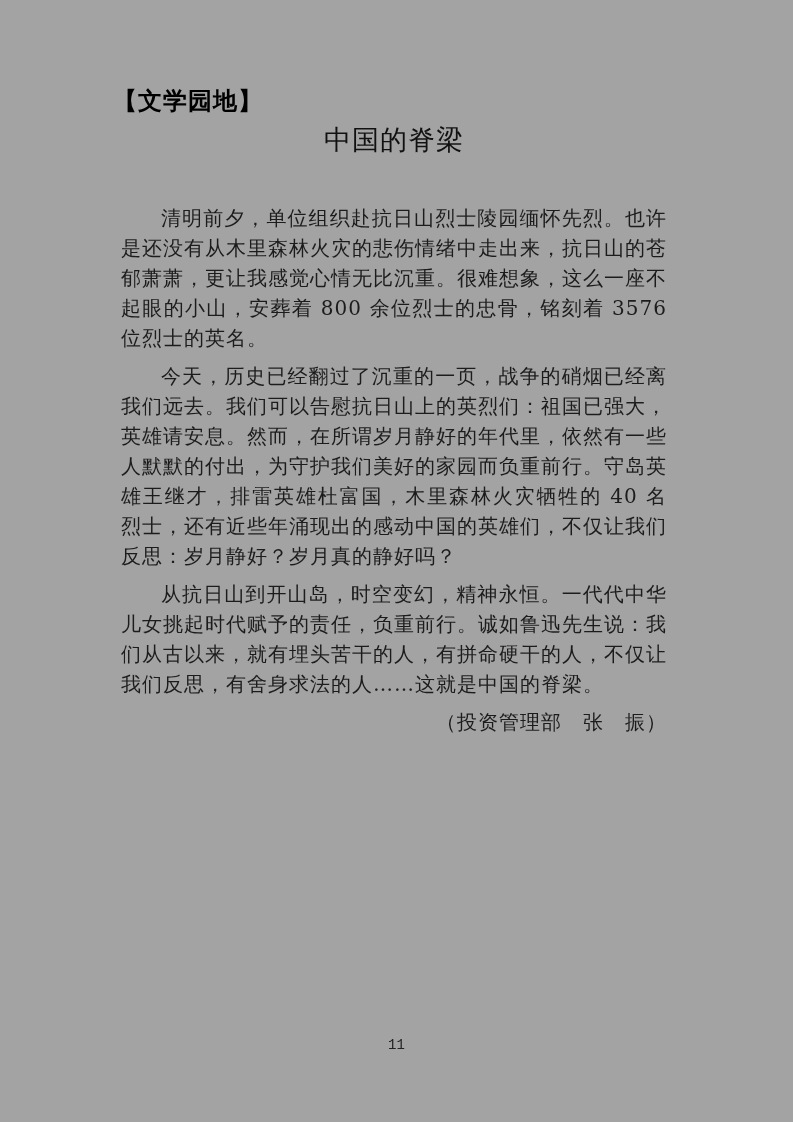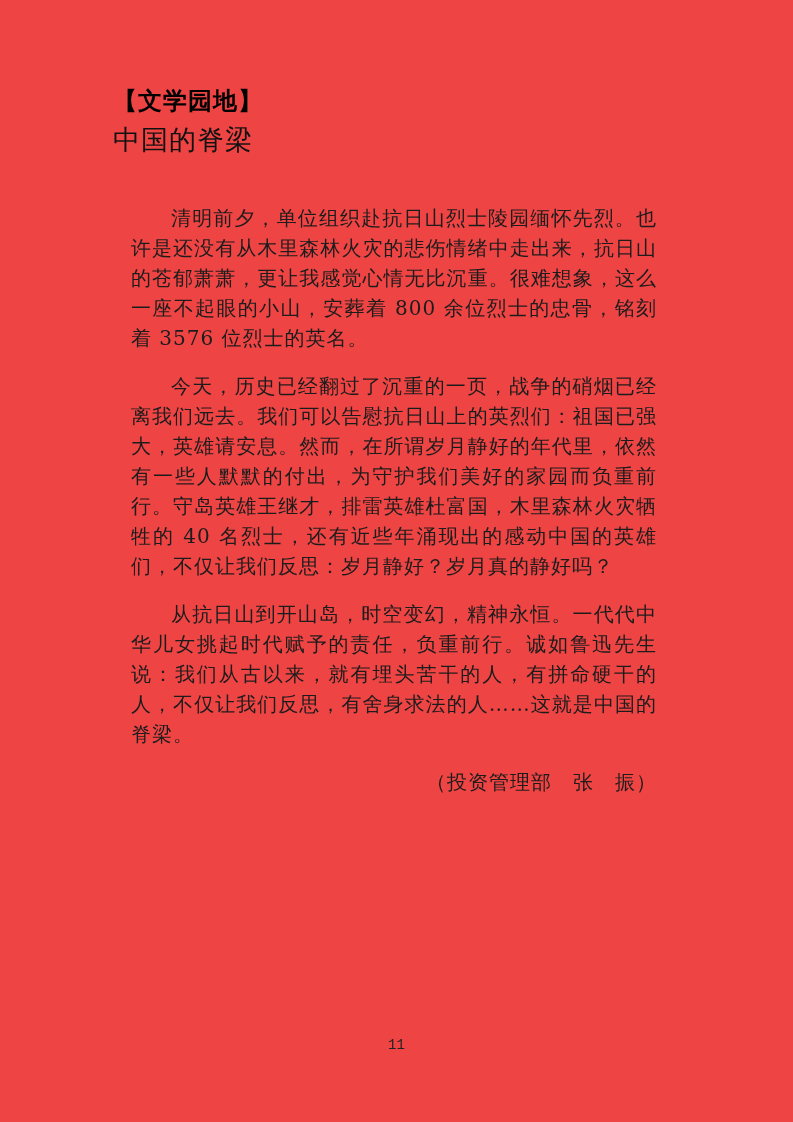--- a/index.html
+++ b/index.html
@@ -4,21 +4,21 @@
 <style>
   html, body {
     margin: 0;
     padding: 0;
     background: #ffffff;
   }
   .page {
     position: relative;
     width: 793px;
     height: 1122px;
-    background: #ef4444;
+    background: #a3a3a3;
     overflow: hidden;
     color: #1a1a1a;
   }
   .content {
     position: absolute;
     left: 113px;
     top: 86px;
     width: 562px;
   }
   .section-header {
@@ -28,35 +28,35 @@
     line-height: 30px;
     letter-spacing: 1px;
     color: #000000;
   }
   .doc-title {
     margin: 8px 0 8px 0;
     font-family: "DejaVu Sans", "Liberation Sans", sans-serif;
     font-weight: 500;
     font-size: 27px;
     line-height: 32px;
-    text-align: left;
+    text-align: center;
     letter-spacing: 1px;
     color: #111111;
   }
   .body-text {
     margin-top: 47px;
     font-family: "DejaVu Serif", "Liberation Serif", serif;
     font-size: 20px;
     line-height: 30px;
     letter-spacing: 1px;
     text-align: justify;
     color: #1c1c1c;
   }
   .body-text p {
-    margin: 18px;
+    margin: 8px;
     text-indent: 2em;
   }
   .byline {
     margin: 0;
     text-indent: 0;
     text-align: right;
     font-family: Liberation Serif, serif;
     font-size: 20px;
     line-height: 30px;
     letter-spacing: 1px;

